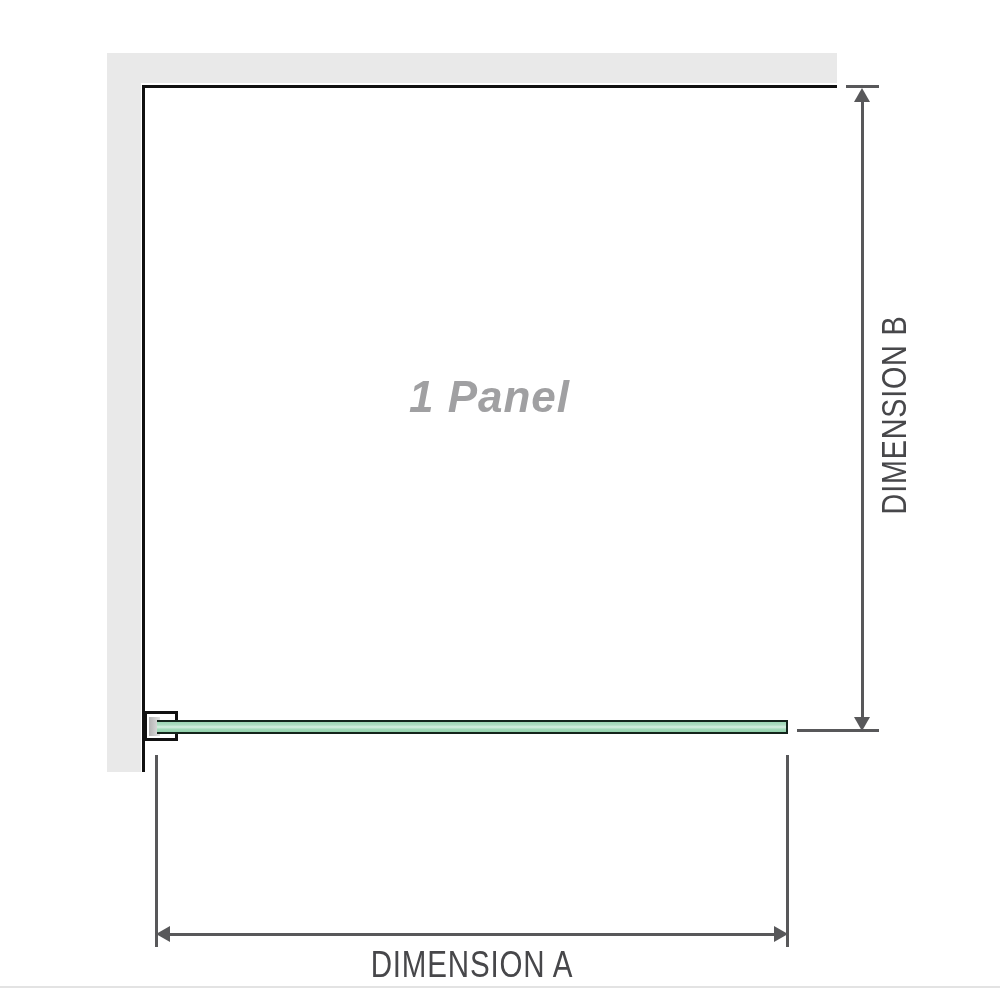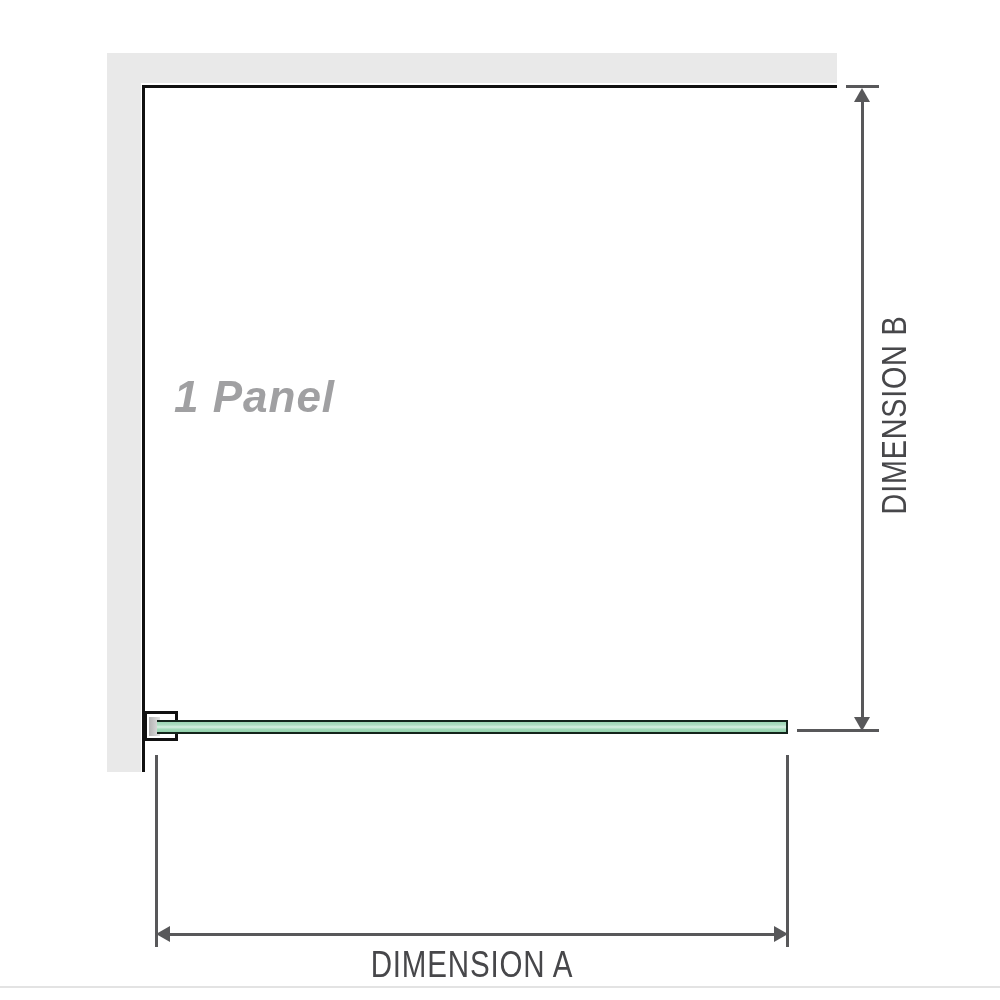--- a/index.html
+++ b/index.html
@@ -25,27 +25,27 @@
   #wall-left { left: 107px; top: 53px; width: 34px;  height: 719px; }
 
   
   .outline { background: var(--outline-black, #111111); }
   #outline-top  { left: 142px; top: 85px; width: 695px; height: 3px; }
   #outline-left { left: 142px; top: 85px; width: 3px;   height: 687px; }
 
   
   #panel-label {
     left: 142px; top: 372px; width: 695px;
+    text-align: center;
     font-size: 44px;
     font-style: italic;
     font-weight: 600;
     letter-spacing: 1px;
     color: var(--label-gray, #a0a0a2);
     user-select: none;
-    margin-left: 32px;
   }
 
   
   #wall-bracket {
     left: 144px; top: 711px; width: 28px; height: 24px;
     background: #ffffff;
     border: 3px solid var(--outline-black, #111111);
     z-index: 2;
   }
   #bracket-pad {

